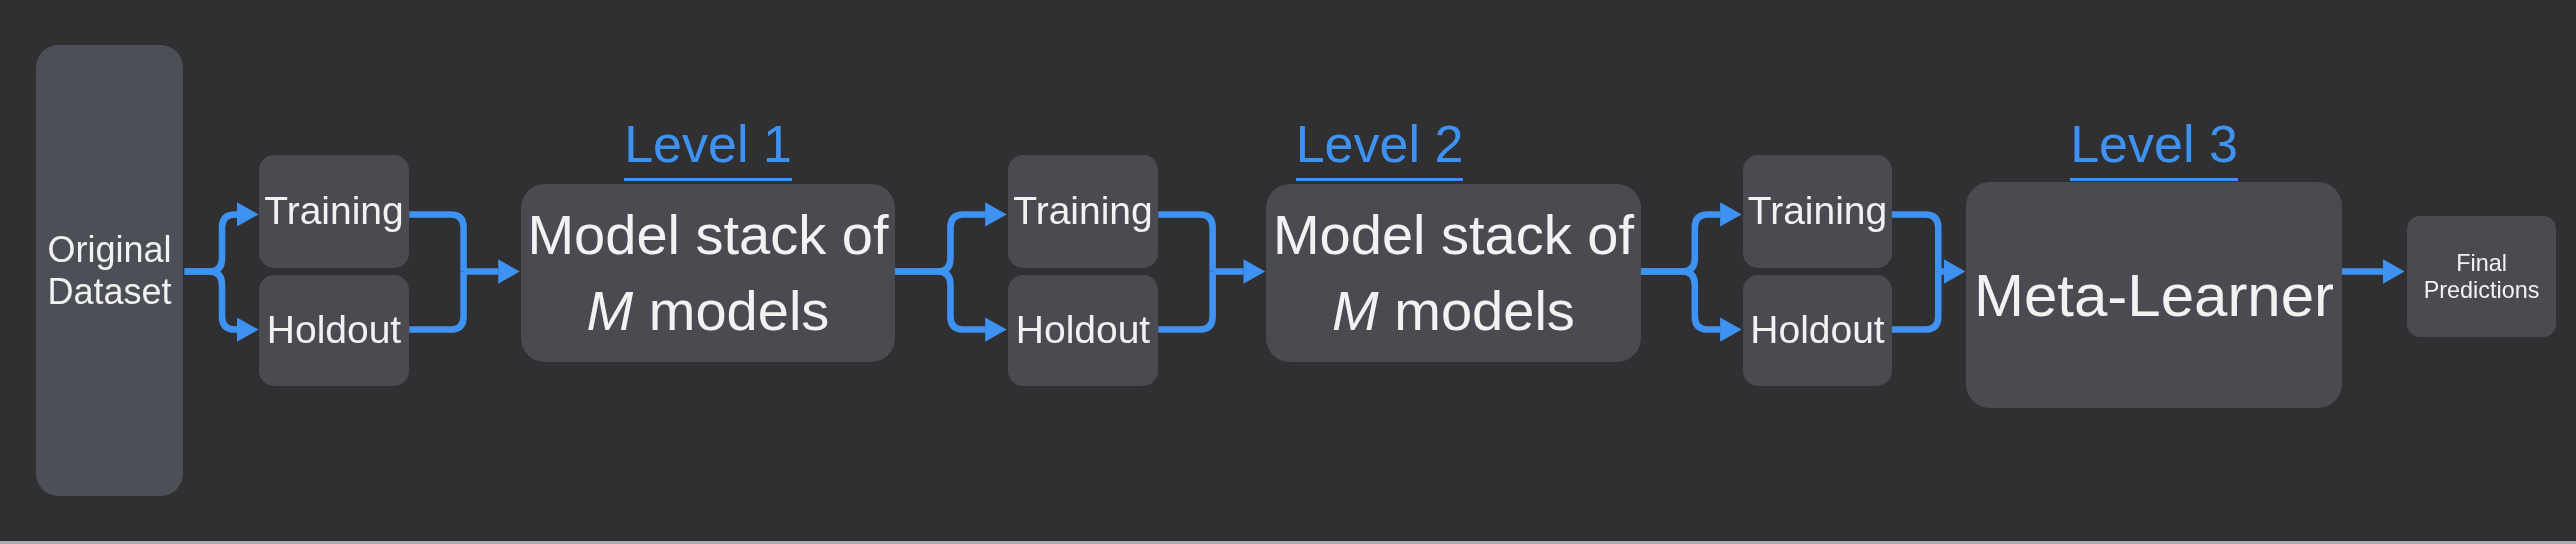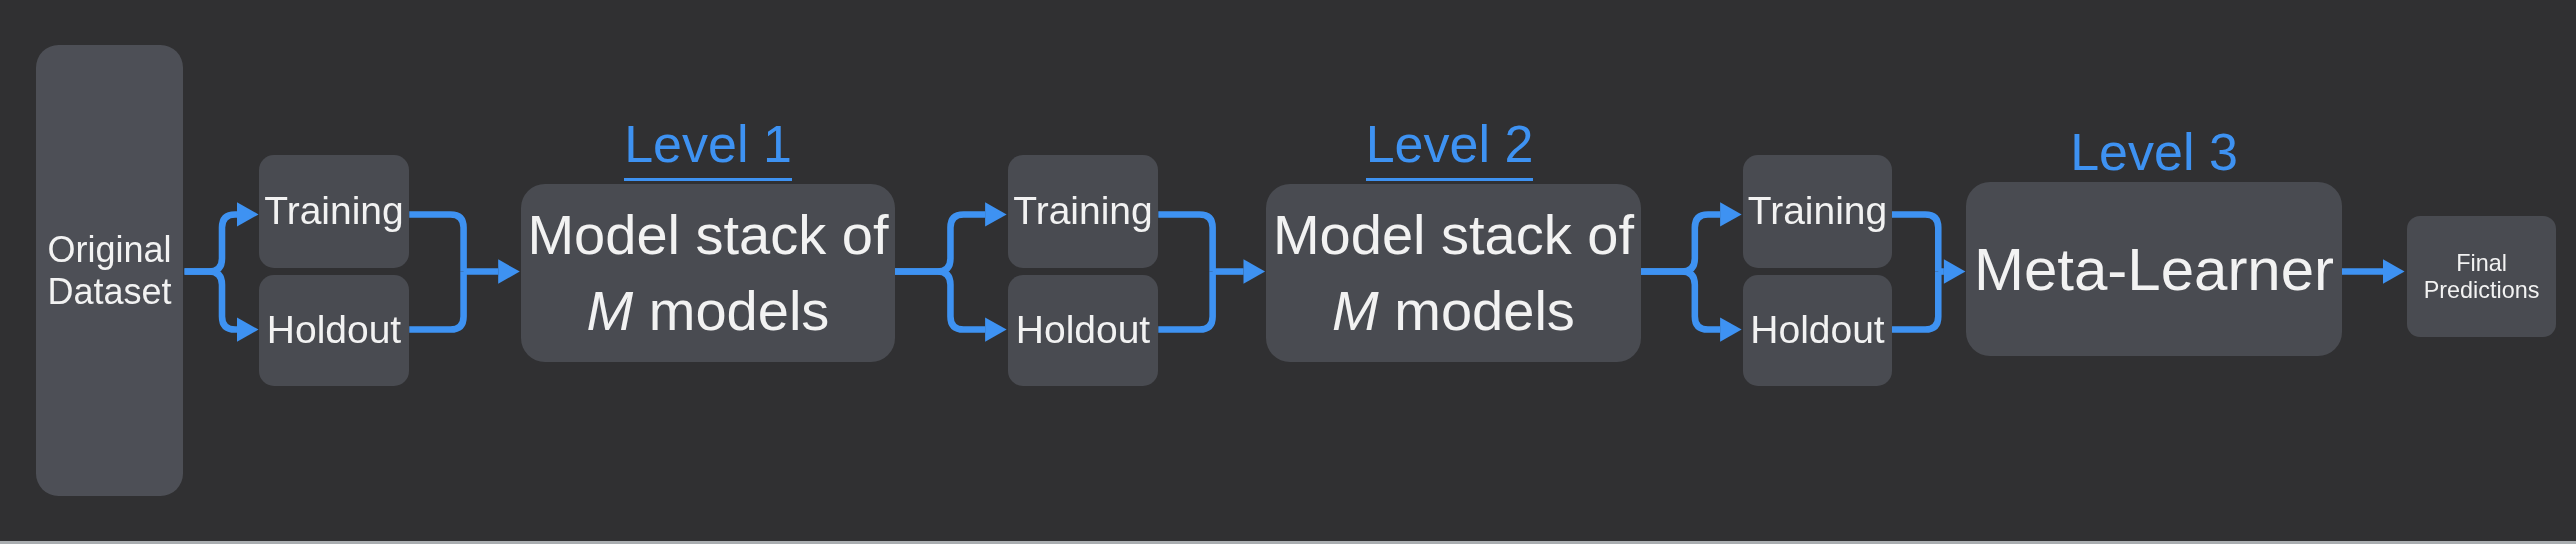--- a/index.html
+++ b/index.html
@@ -15,28 +15,28 @@
     display:flex;align-items:center;justify-content:center;
     text-align:center;line-height:1.15;
   }
   .node-original{left:36px;top:45px;width:147px;height:451px;border-radius:22.5px;font-size:36px;background:#4D4F56;}
   .node-small{width:150px;height:113px;border-radius:15px;font-size:39px;}
   .node-holdout{height:111px;}
   .p1{left:259px;} .p2{left:1008px;} .p3{left:1743px;width:149px;}
   .row-training{top:155px;} .row-holdout{top:275px;}
   .node-big{top:184px;width:374px;height:178px;border-radius:24px;font-size:56px;line-height:1.35;}
   .node-stack1{left:521px;} .node-stack2{left:1266px;width:375px;}
-  .node-meta{left:1966px;top:182px;width:376px;height:174px;border-radius:24px;font-size:60px;}
+  .node-meta{left:1966px;top:182px;width:376px;height:226px;border-radius:24px;font-size:60px;}
   .node-final{left:2407px;top:216px;width:149px;height:121px;border-radius:13px;font-size:23.4px;}
   .node em{font-style:italic;}
   .level-heading{
     position:absolute;top:118px;text-align:center;color:#3E92F2;
     font-size:52px;line-height:1;white-space:nowrap;
   }
-  .h1{left:521px;width:374px;} .h2{left:1262px;width:375px;} .h3{left:1966px;width:376px;margin-top:8px;}
+  .h1{left:521px;width:374px;} .h2{left:1192px;width:375px;} .h3{left:1966px;width:376px;}
   .level-heading span{display:inline-block;border-bottom:3.7px solid #3E92F2;padding-bottom:7.5px;text-align:center;}
   .bottom-edge{position:absolute;left:0;bottom:0;width:2576px;height:2.8px;background:#A9ADB0;}
 </style>
 </head>
 <body>
 
 <div class="stage">
 
   <svg class="wires" viewBox="0 0 2751 581">
     <g>

